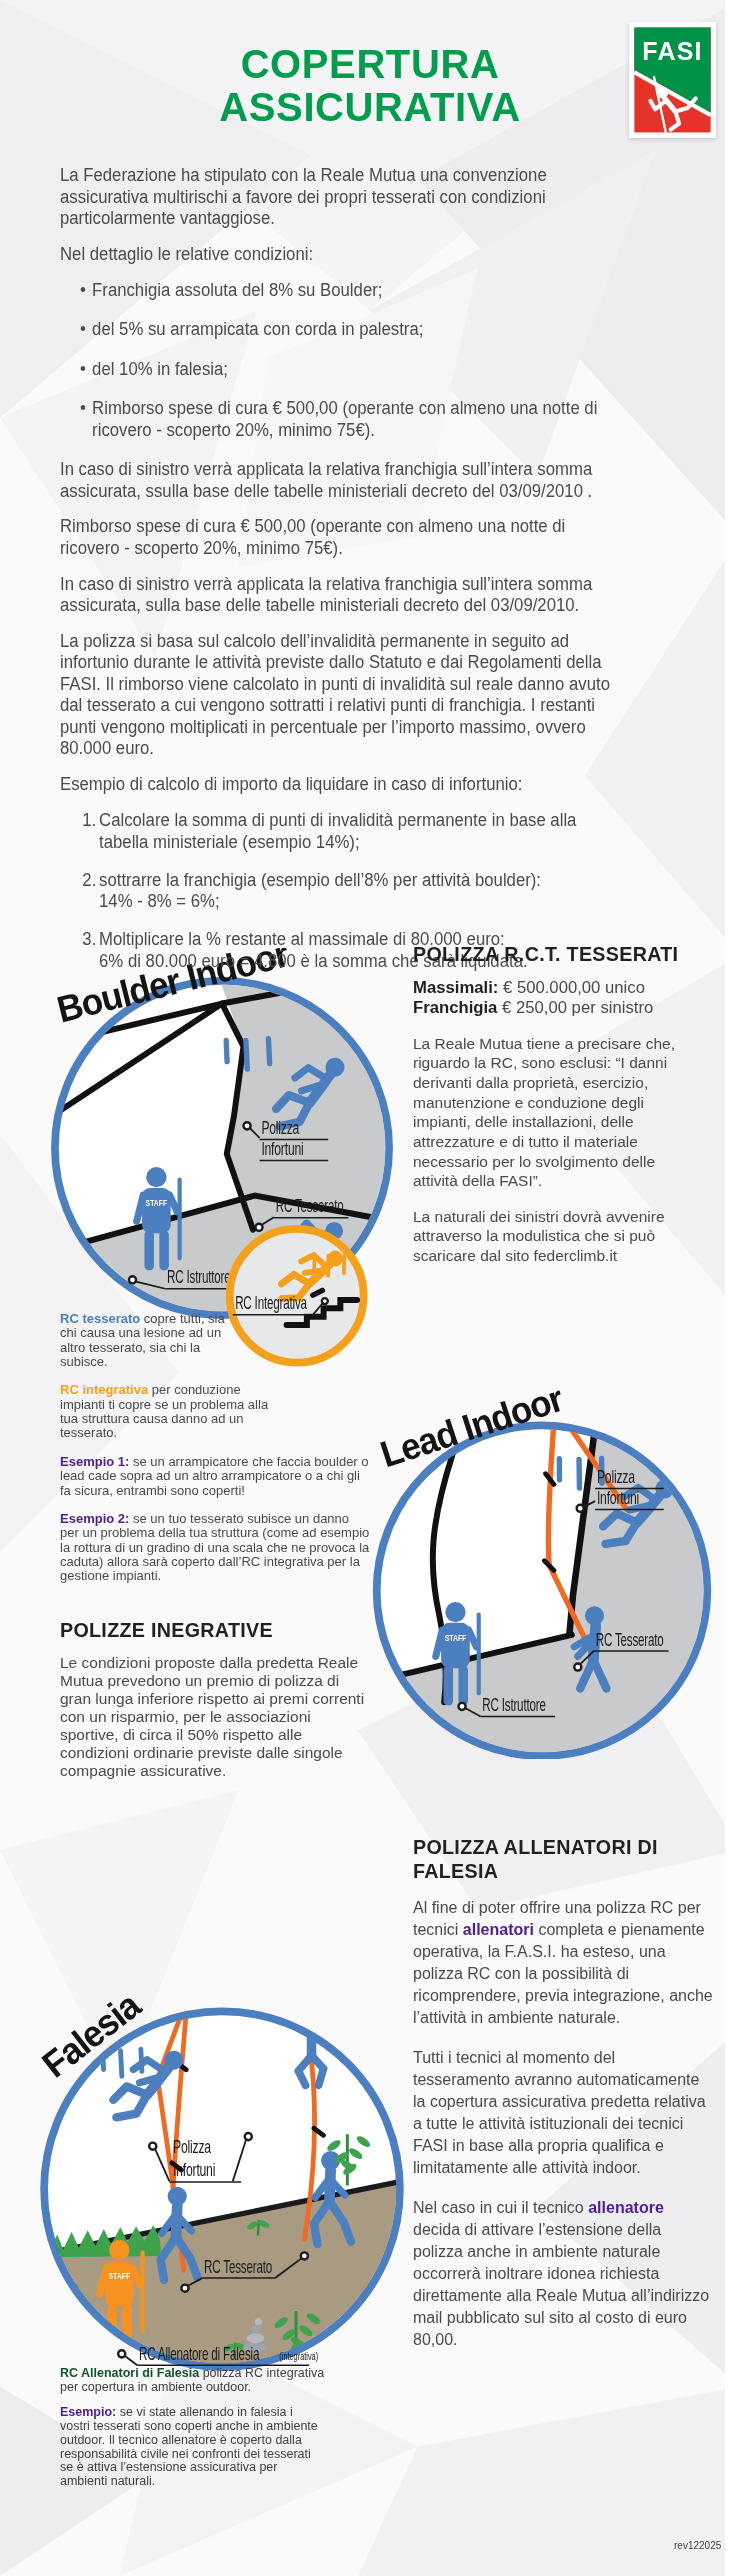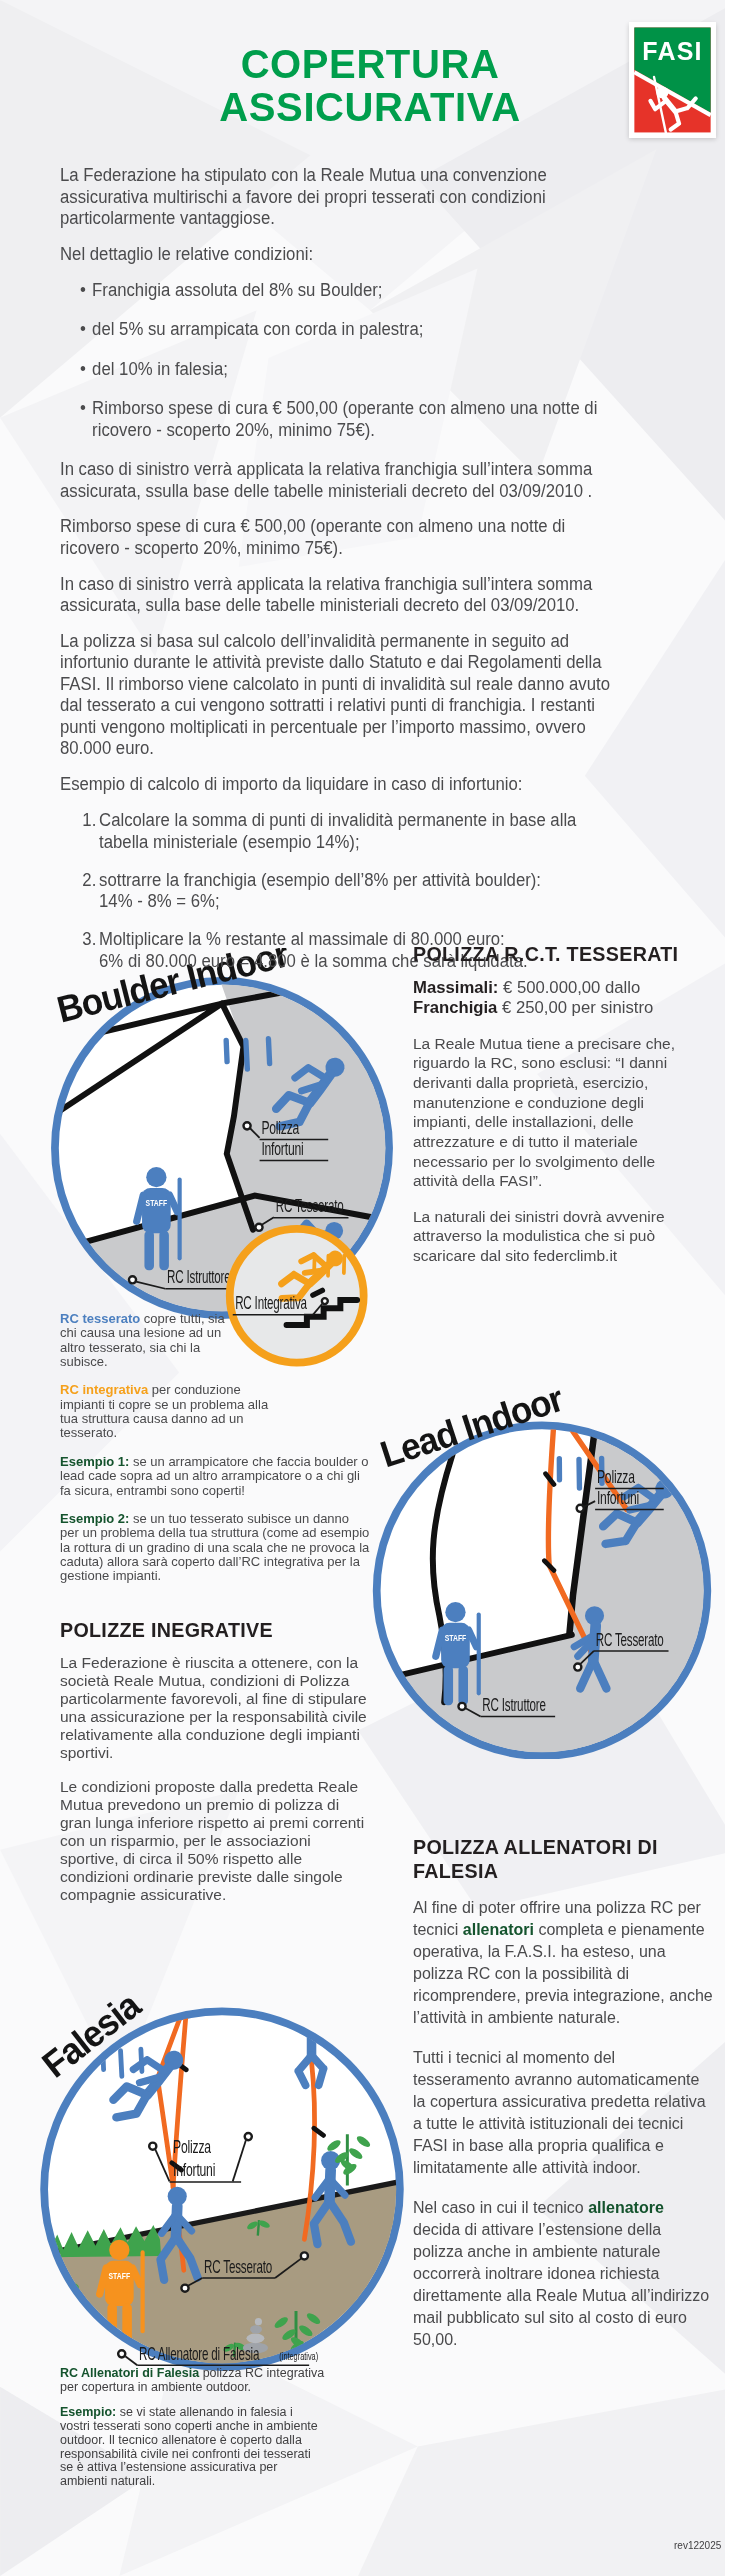--- a/index.html
+++ b/index.html
@@ -29,21 +29,21 @@
   .rct{left:413px;top:942px;width:288px;font-size:15.5px;line-height:19.7px;}
   .rct p{margin:0 0 15.5px 0;}
   .kv{font-size:16.7px;line-height:20px;}
   .kv b{color:#231F20;}
   .notes{left:60px;top:1312px;font-size:13px;line-height:14.3px;}
   .notes p{margin:0 0 14.3px 0;}
   .w-narrow{width:179px;} .w-mid{width:228px;} .w-wide{width:310px;}
   .lead-blue{color:#4C7FBF;font-weight:bold;}
   .lead-orange{color:#F5A01B;font-weight:bold;}
   .lead-orange2{color:#14532d;font-weight:bold;}
-  .lead-dark{color:#14532d;font-weight:bold;}
+  .lead-dark{color:#4c1d95;font-weight:bold;}
   .integrative{left:60px;top:1618px;width:313px;font-size:15.5px;line-height:18px;}
   .integrative p{margin:0 0 15.5px 0;}
   .allenatori{left:413px;top:1835px;width:300px;font-size:16px;line-height:22px;}
   .allenatori p{margin:0 0 18px 0;}
   .allenatori .sec-h{margin-bottom:14.3px;}
   .falesia-note{left:60px;top:2367px;width:266px;font-size:12.5px;line-height:13.7px;z-index:2;}
   .falesia-note p{margin:0 0 12px 0;}
   .footer{left:674px;top:2540px;font-size:10px;color:#414042;z-index:2;}
   
   .scene{z-index:1;}
@@ -244,21 +244,21 @@
     <g>
       <text class="scene-lbl" transform="translate(22,148) scale(0.65,1)">RC Integrativa</text>
       <line class="u" x1="18" y1="157" x2="152" y2="157"></line>
       <path class="leader" d="M152,157 L168,138"></path>
       <circle class="dot" cx="172" cy="134" r="5"></circle>
     </g>
   </svg>
 
   <div class="abs col rct">
     <h2 class="sec-h">POLIZZA R.C.T. TESSERATI</h2>
-    <div class="kv"><b>Massimali:</b><span> € 500.000,00 dallo</span></div>
+    <div class="kv"><b>Massimali:</b><span> € 500.000,00 unico</span></div>
     <div class="kv" style="margin-bottom:15.5px"><b>Franchigia</b><span> € 250,00 per sinistro</span></div>
     <p>La Reale Mutua tiene a precisare che, riguardo la RC, sono esclusi: “I danni derivanti dalla proprietà, esercizio, manutenzione e conduzione degli impianti, delle installazioni, delle attrezzature e di tutto il materiale necessario per lo svolgimento delle attività della FASI”.</p>
     <p>La naturali dei sinistri dovrà avvenire attraverso la modulistica che si può scaricare dal sito federclimb.it</p>
   </div>
 
   <div class="abs col notes">
     <p class="w-narrow"><span class="lead-blue">RC tesserato</span><span> copre tutti, sia chi causa una lesione ad un altro tesserato, sia chi la subisce.</span></p>
     <p class="w-mid"><span class="lead-orange">RC integrativa</span><span> per conduzione impianti ti copre se un problema alla tua struttura causa danno ad un tesserato.</span></p>
     <p class="w-wide"><span class="lead-dark">Esempio 1:</span><span> se un arrampicatore che faccia boulder o lead cade sopra ad un altro arrampicatore o a chi gli fa sicura, entrambi sono coperti!</span></p>
     <p class="w-wide"><span class="lead-dark">Esempio 2:</span><span> se un tuo tesserato subisce un danno per un problema della tua struttura (come ad esempio la rottura di un gradino di una scala che ne provoca la caduta) allora sarà coperto dall’RC integrativa per la gestione impianti.</span></p>
@@ -306,32 +306,31 @@
       <circle class="dot" cx="176" cy="572" r="6"></circle>
       <path class="leader" d="M182,575 L207,589"></path>
       <text class="scene-lbl" transform="translate(210,580) scale(0.65,1)">RC Istruttore</text>
       <line class="u" x1="207" y1="589" x2="332" y2="589"></line>
     </g>
     <text class="scene-title" transform="translate(48,172) rotate(-18) scale(0.95,1)">Lead Indoor</text>
   </svg>
 
   <div class="abs col integrative">
     <h2 class="sec-h">POLIZZE INEGRATIVE</h2>
-    <p>La Federazione è riuscita a ottenere, con la società Reale Mutua, condizioni di Polizza particolarmente favorevoli, al fine di stipulare una assicurazione per la responsabilità civile relativamente alla conduzione degli impianti sportivi.</p>
     <p>Le condizioni proposte dalla predetta Reale Mutua prevedono un premio di polizza di gran lunga inferiore rispetto ai premi correnti con un risparmio, per le associazioni sportive, di circa il 50% rispetto alle condizioni ordinarie previste dalle singole compagnie assicurative.</p>
   </div>
 
   <div class="abs col allenatori">
     <h2 class="sec-h">
       <span>POLIZZA ALLENATORI DI</span><br>
       <span>FALESIA</span>
     </h2>
     <p><span>Al fine di poter offrire una polizza RC per tecnici </span><span class="lead-dark">allenatori</span><span> completa e pienamente operativa, la F.A.S.I. ha esteso, una polizza RC con la possibilità di ricomprendere, previa integrazione, anche l’attività in ambiente naturale.</span></p>
     <p>Tutti i tecnici al momento del tesseramento avranno automaticamente la copertura assicurativa predetta relativa a tutte le attività istituzionali dei tecnici FASI in base alla propria qualifica e limitatamente alle attività indoor.</p>
-    <p><span>Nel caso in cui il tecnico </span><span class="lead-dark">allenatore</span><span> decida di attivare l’estensione della polizza anche in ambiente naturale occorrerà inoltrare idonea richiesta direttamente alla Reale Mutua all’indirizzo mail pubblicato sul sito al costo di euro 50,00.</span></p>
+    <p><span>Nel caso in cui il tecnico </span><span class="lead-dark">allenatore</span><span> decida di attivare l’estensione della polizza anche in ambiente naturale occorrerà inoltrare idonea richiesta direttamente alla Reale Mutua all’indirizzo mail pubblicato sul sito al costo di euro 80,00.</span></p>
   </div>
 
   <svg class="abs scene" style="left:31px;top:1973px" width="382" height="406" viewBox="0 0 640 680">
     <defs>
         <clipPath id="clipF">
           <circle cx="320" cy="362" r="292"></circle>
         </clipPath>
       </defs>
     <circle cx="320" cy="362" r="298" fill="#ffffff" stroke="#4C7FBF" stroke-width="13"></circle>
     <g clip-path="url(#clipF)">

